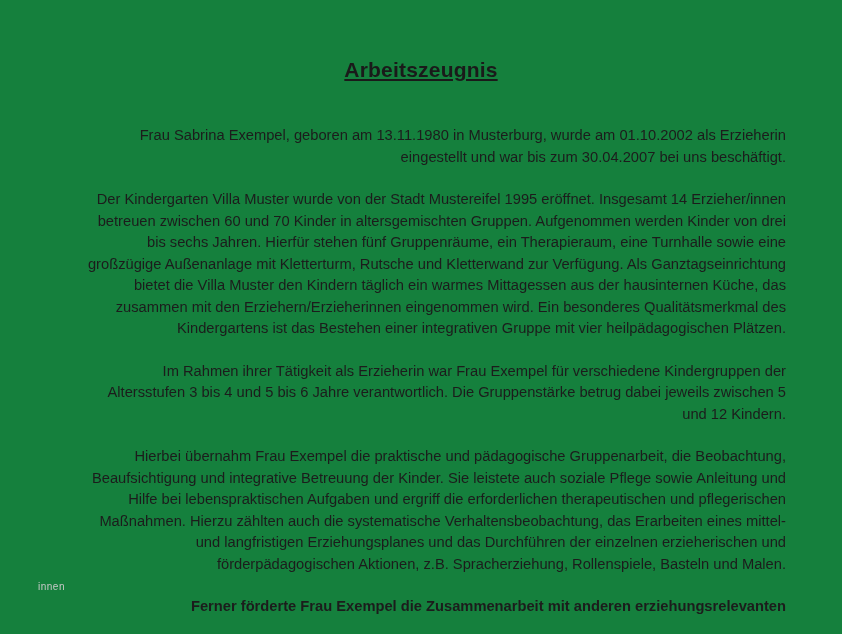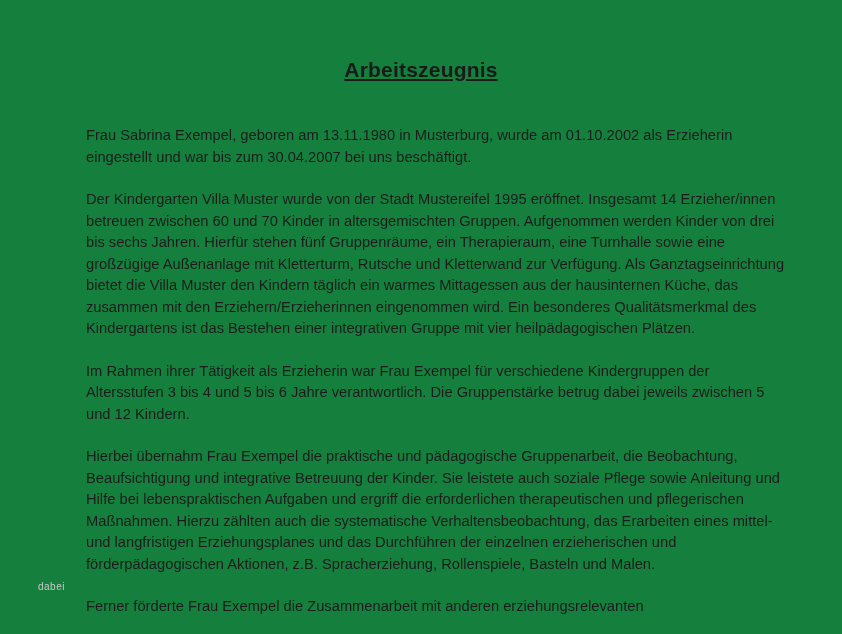--- a/index.html
+++ b/index.html
@@ -37,27 +37,28 @@
     letter-spacing: 0.2px;
   }
   .body-text {
     position: absolute;
     left: 86px;
     top: 125px;
     width: 700px;
     font-size: 14.7px;
     line-height: 21.5px;
     color: #1c1c1c;
-    text-align: left;
+    text-align: right;
   }
   .para {
     margin: 0 0 21px 0;
   }
   .para:last-child {
     margin-bottom: 12px;
+    font-weight: bold;
   }
   .watermark {
     position: absolute;
     left: 38px;
     top: 581px;
     font-size: 10px;
     color: #c9c9c9;
     letter-spacing: 0.5px;
   }
 </style>
@@ -69,15 +70,15 @@
   <div class="doc-title">Arbeitszeugnis</div>
 
   <div class="body-text">
     <p class="para">Frau Sabrina Exempel, geboren am 13.11.1980 in Musterburg, wurde am 01.10.2002 als Erzieherin eingestellt und war bis zum 30.04.2007 bei uns beschäftigt.</p>
     <p class="para">Der Kindergarten Villa Muster wurde von der Stadt Mustereifel 1995 eröffnet. Insgesamt 14 Erzieher/innen betreuen zwischen 60 und 70 Kinder in altersgemischten Gruppen. Aufgenommen werden Kinder von drei bis sechs Jahren. Hierfür stehen fünf Gruppenräume, ein Therapieraum, eine Turnhalle sowie eine großzügige Außenanlage mit Kletterturm, Rutsche und Kletterwand zur Verfügung. Als Ganztagseinrichtung bietet die Villa Muster den Kindern täglich ein warmes Mittagessen aus der hausinternen Küche, das zusammen mit den Erziehern/Erzieherinnen eingenommen wird. Ein besonderes Qualitätsmerkmal des Kindergartens ist das Bestehen einer integrativen Gruppe mit vier heilpädagogischen Plätzen.</p>
     <p class="para">Im Rahmen ihrer Tätigkeit als Erzieherin war Frau Exempel für verschiedene Kindergruppen der Altersstufen 3 bis 4 und 5 bis 6 Jahre verantwortlich. Die Gruppenstärke betrug dabei jeweils zwischen 5 und 12 Kindern.</p>
     <p class="para">Hierbei übernahm Frau Exempel die praktische und pädagogische Gruppenarbeit, die Beobachtung, Beaufsichtigung und integrative Betreuung der Kinder. Sie leistete auch soziale Pflege sowie Anleitung und Hilfe bei lebenspraktischen Aufgaben und ergriff die erforderlichen therapeutischen und pflegerischen Maßnahmen. Hierzu zählten auch die systematische Verhaltensbeobachtung, das Erarbeiten eines mittel- und langfristigen Erziehungsplanes und das Durchführen der einzelnen erzieherischen und förderpädagogischen Aktionen, z.B. Spracherziehung, Rollenspiele, Basteln und Malen.</p>
     <p class="para">Ferner förderte Frau Exempel die Zusammenarbeit mit anderen erziehungsrelevanten</p>
   </div>
 
-  <div class="watermark">dabei</div>
+  <div class="watermark">innen</div>
 
 </div>
 
 </body></html>

